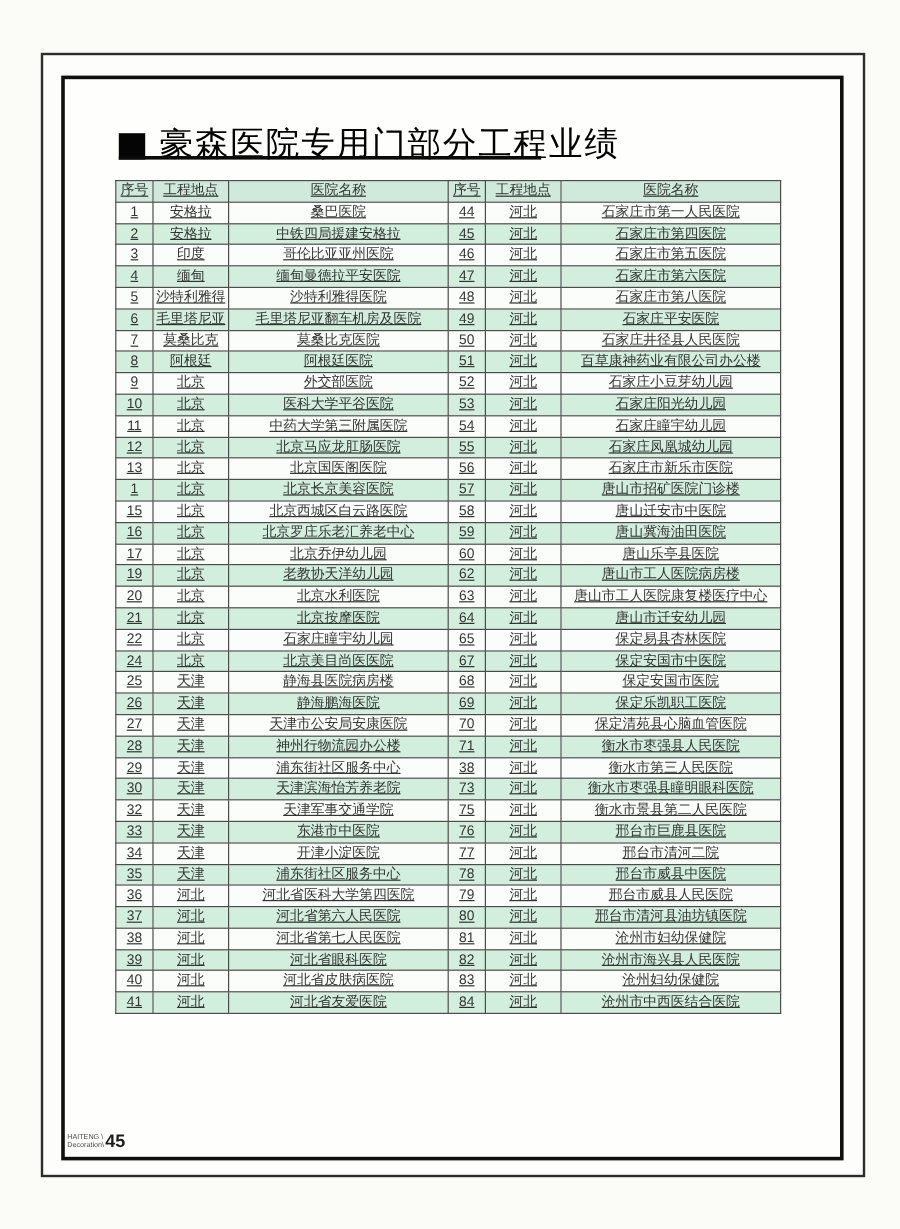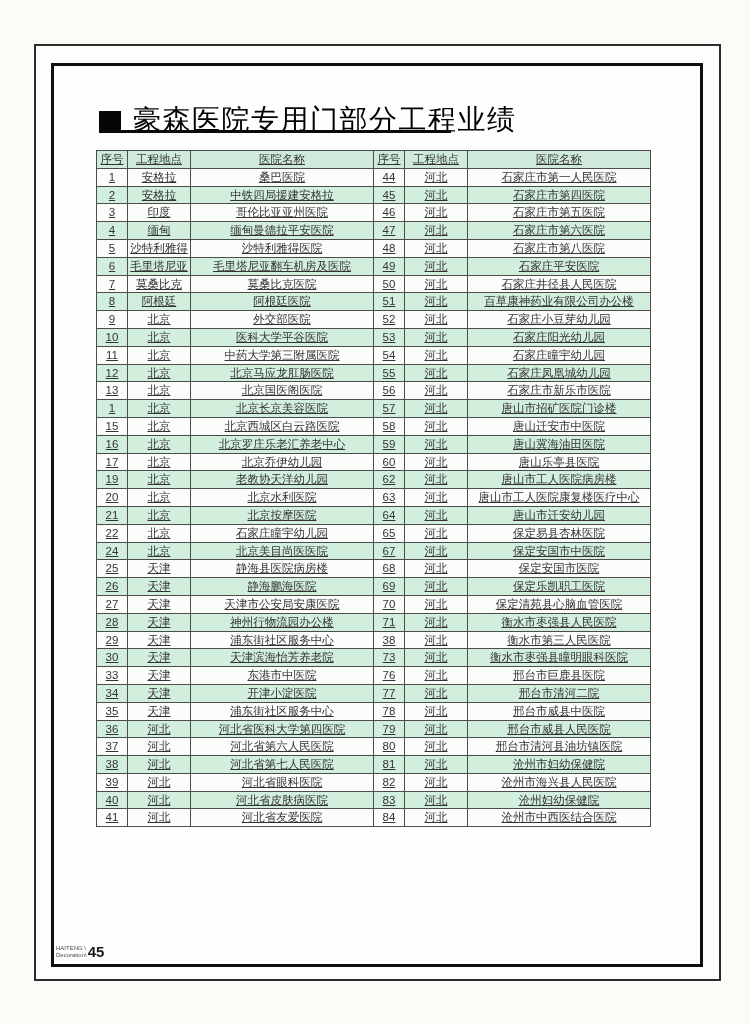--- a/index.html
+++ b/index.html
@@ -308,20 +308,28 @@
       </tr>
       <tr>
         <td>30</td>
         <td>天津</td>
         <td>天津滨海怡芳养老院</td>
         <td>73</td>
         <td>河北</td>
         <td>衡水市枣强县瞳明眼科医院</td>
       </tr>
       <tr>
+        <td>32</td>
+        <td>天津</td>
+        <td>天津军事交通学院</td>
+        <td>75</td>
+        <td>河北</td>
+        <td>衡水市景县第二人民医院</td>
+      </tr>
+      <tr>
         <td>33</td>
         <td>天津</td>
         <td>东港市中医院</td>
         <td>76</td>
         <td>河北</td>
         <td>邢台市巨鹿县医院</td>
       </tr>
       <tr>
         <td>34</td>
         <td>天津</td>

